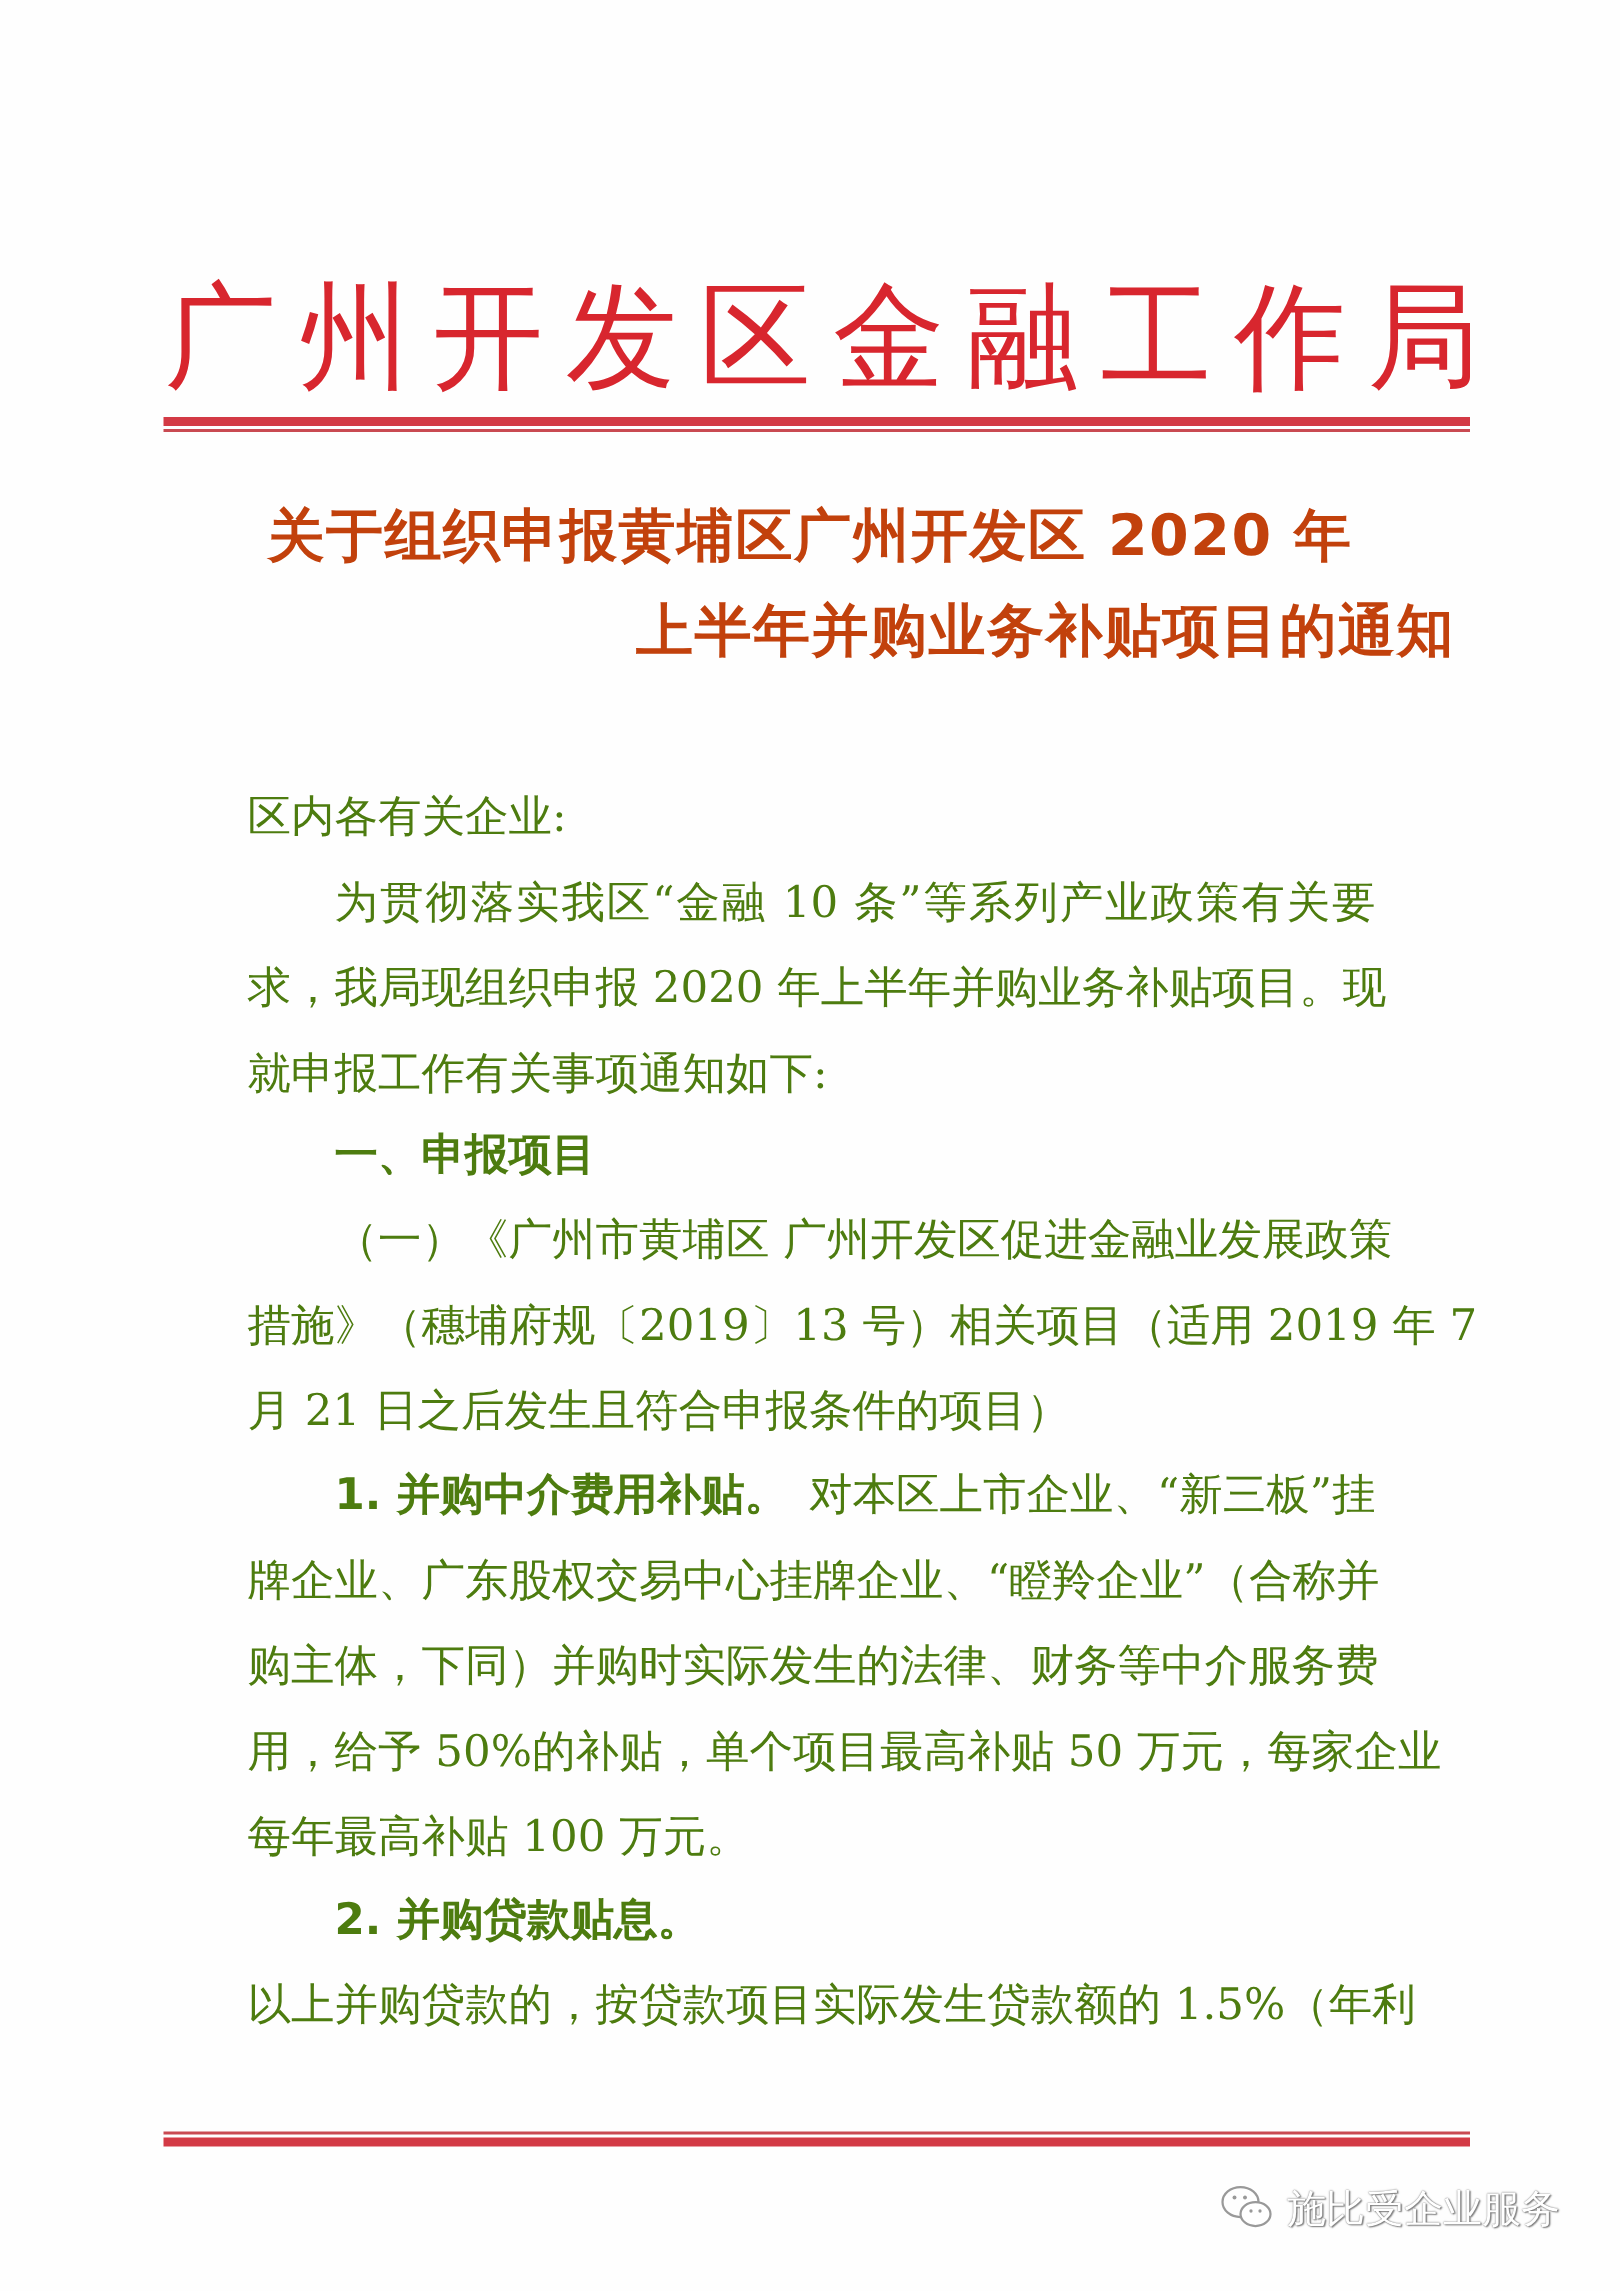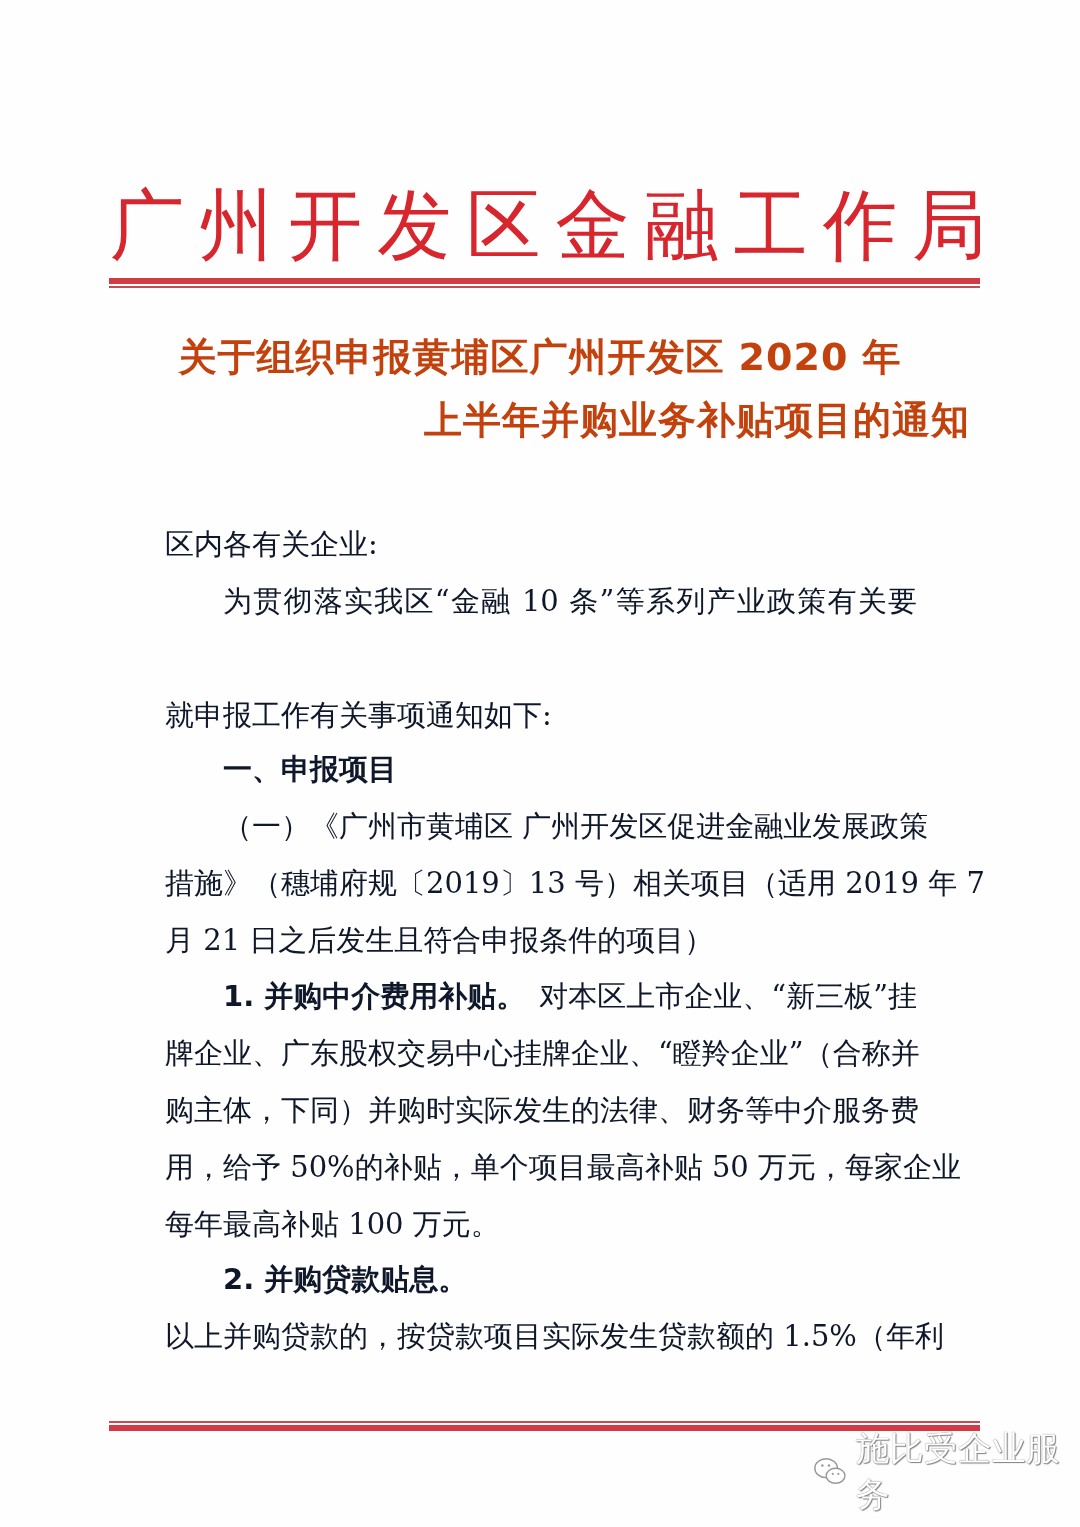--- a/index.html
+++ b/index.html
@@ -24,31 +24,31 @@
       position: absolute; left: 110px; width: 860px; text-align: center;
       font-family: "DejaVu Sans", "Liberation Sans", sans-serif; font-weight: bold;
       font-size: 38px; color: #c2410c; letter-spacing: 1px;
     }
     .doc-title.l1 { top: 332px; }
     .doc-title.l2 { top: 395px; text-align: right; }
 
     .body-text {
       position: absolute; left: 165px; width: 752px;
       font-family: "DejaVu Serif", "Liberation Serif", serif;
-      font-size: 29px; color: #0f172a; line-height: 57px;
+      font-size: 29px; color: #4d7c0f; line-height: 57px;
       text-align: justify; text-align-last: justify; white-space: nowrap;
     }
     .body-text.left { text-align-last: left; }
     .bold { font-family: "DejaVu Sans", "Liberation Sans", sans-serif; font-weight: bold; }
     .indent { padding-left: 58px; width: 694px; }
 
     .watermark {
       position: absolute; left: 812px; top: 1452px; height: 40px;
       display: flex; align-items: center; gap: 6px;
-      font-family: Liberation Mono, monospace; font-size: 34px;
+      font-family: Liberation Mono, monospace; font-size: 26px;
       color: #ffffff; text-shadow: 0 0 1px #555, 1px 1px 1px #888; justify-content: center;
     }
     .watermark svg { width: 40px; height: 34px; }
   </style>
 </head>
 <body>
 
 <div class="page">
 
   <div class="org-title">
@@ -66,20 +66,21 @@
 
   <div class="rule rule-head-thick"></div>
   <div class="rule rule-head-thin"></div>
 
   <div class="doc-title l1">关于组织申报黄埔区广州开发区 2020 年</div>
   <div class="doc-title l2">上半年并购业务补贴项目的通知</div>
 
   <div class="body-text left" style="top:516px;">区内各有关企业:</div>
 
   <div class="body-text indent" style="top:573px;">为贯彻落实我区“金融 10 条”等系列产业政策有关要</div>
+  <div class="body-text" style="top:630px;">求，我局现组织申报 2020 年上半年并购业务补贴项目。现</div>
   <div class="body-text left" style="top:687px;">就申报工作有关事项通知如下:</div>
 
   <div class="body-text left indent bold" style="top:741px;">一、申报项目</div>
 
   <div class="body-text indent" style="top:798px;">（一）《广州市黄埔区 广州开发区促进金融业发展政策</div>
   <div class="body-text" style="top:855px;">措施》（穗埔府规〔2019〕13 号）相关项目（适用 2019 年 7</div>
   <div class="body-text left" style="top:912px;">月 21 日之后发生且符合申报条件的项目）</div>
 
   <div class="body-text indent" style="top:968px; display:flex; justify-content:space-between;">
     <span class="bold">1. 并购中介费用补贴。</span>

